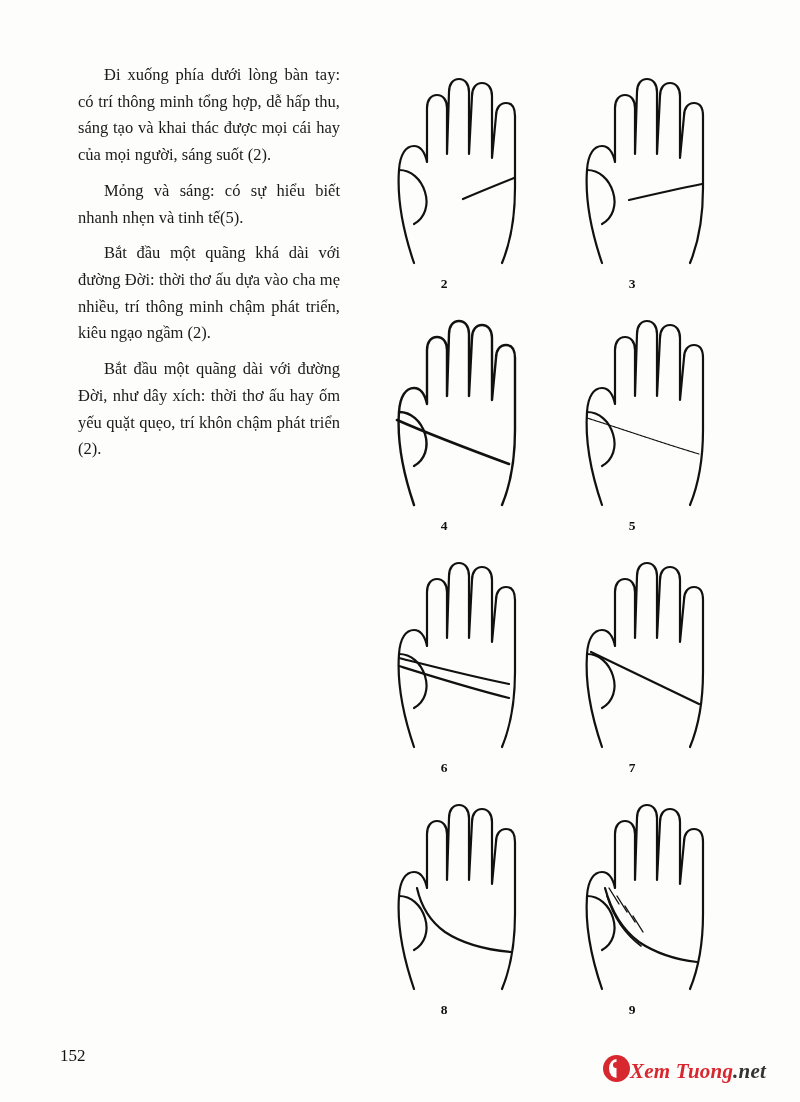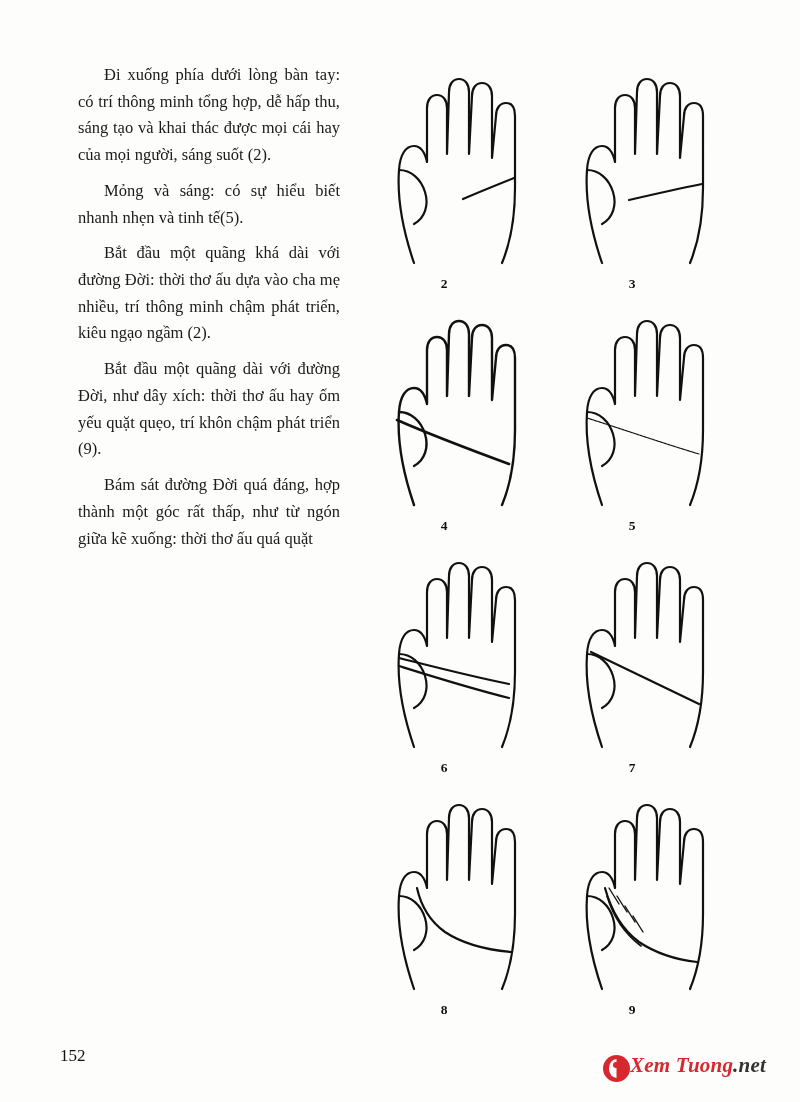--- a/index.html
+++ b/index.html
@@ -77,21 +77,21 @@
     left: 60px;
     bottom: 36px;
     font-size: 17px;
     color: #111;
   }
   .watermark {
     position: absolute;
     right: 34px;
     bottom: 20px;
     display: flex;
-    align-items: flex-start;
+    align-items: flex-end;
   }
   .wm-circle {
     width: 27px;
     height: 27px;
     border-radius: 50%;
     background: #d8282f;
     position: relative;
     flex: none;
   }
   .wm-circle::before {
@@ -124,22 +124,21 @@
 </style>
 </head>
 <body>
 
 <div class="page">
 
   <div class="text-column">
     <p class="para">Đi xuống phía dưới lòng bàn tay: có trí thông minh tổng hợp, dễ hấp thu, sáng tạo và khai thác được mọi cái hay của mọi người, sáng suốt (2).</p>
     <p class="para">Mỏng và sáng: có sự hiểu biết nhanh nhẹn và tinh tế(5).</p>
     <p class="para">Bắt đầu một quãng khá dài với đường Đời: thời thơ ấu dựa vào cha mẹ nhiều, trí thông minh chậm phát triển, kiêu ngạo ngầm (2).</p>
-    <p class="para">Bắt đầu một quãng dài với đường Đời, như dây xích: thời thơ ấu hay ốm yếu quặt quẹo, trí khôn chậm phát triển (9).</p>
-    <p class="para">Bám sát đường Đời quá đáng, hợp thành một góc rất thấp, như từ ngón giữa kẽ xuống: thời thơ ấu quá quặt</p>
+    <p class="para">Bắt đầu một quãng dài với đường Đời, như dây xích: thời thơ ấu hay ốm yếu quặt quẹo, trí khôn chậm phát triển (2).</p>
   </div>
 
   <div class="figures">
 
     <div class="fig">
       <svg width="170" height="210" viewBox="0 0 170 210" fill="none" stroke="#111" stroke-width="2.2" stroke-linecap="round" stroke-linejoin="round">
         <path d="M55 205 C43 170 38 140 40 112 C41 96 47 88 55 88 C62 88 66 95 68 104
                  L68 50 C68 42 72 37 78 37 C84 37 88 42 88 50 L88 96
                  L90 34 C90 26 94 21 100 21 C106 21 110 26 110 34 L110 96
                  L113 38 C113 30 117 25 123 25 C129 25 133 30 133 38 L133 100

